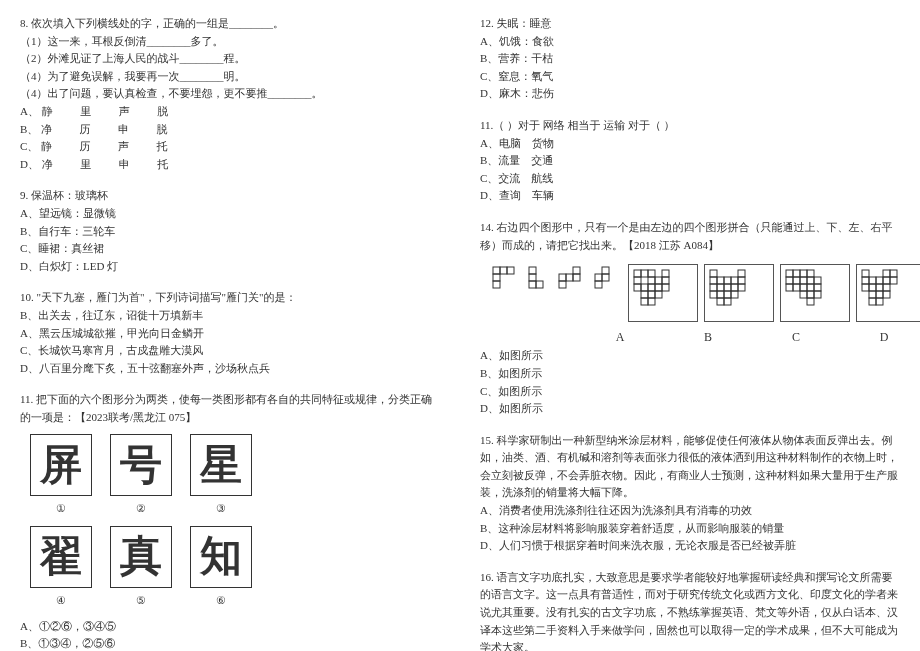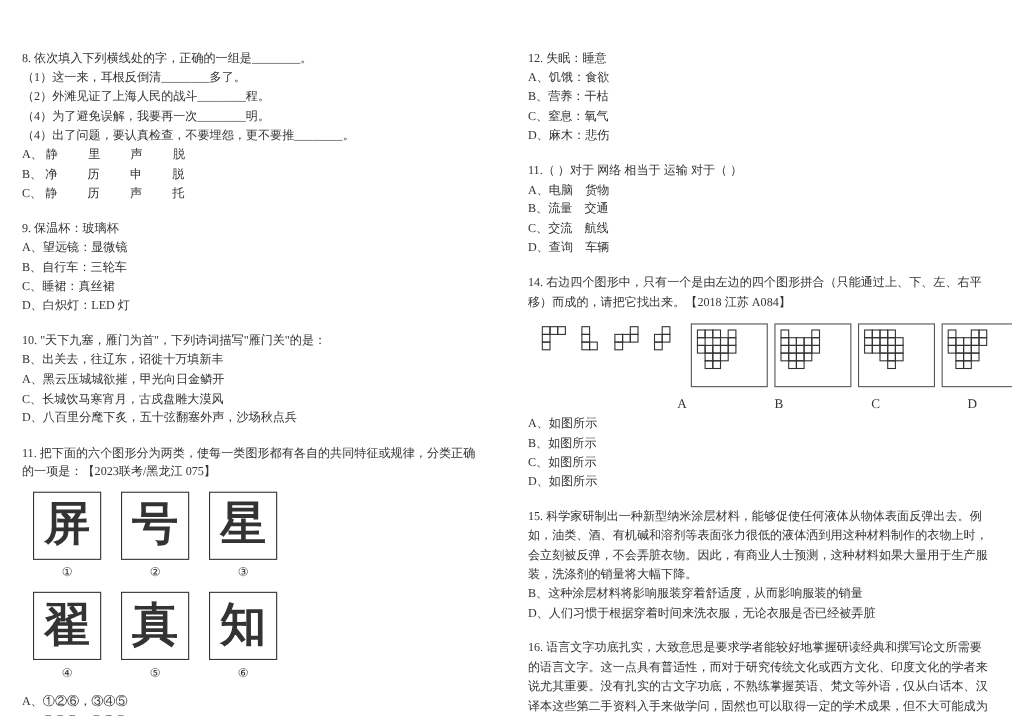--- a/index.html
+++ b/index.html
@@ -9,21 +9,20 @@
       line-height: 1.6;
       color: #333;
       background: #fff;
       width: 920px;
       height: 651px;
       display: flex;
     }
     .column {
       width: 50%;
       padding: 15px 20px;
-      margin-top: 30px;
     }
     .question {
       margin-bottom: 14px;
     }
     .q-line { white-space: pre; }
     .char-boxes {
       display: flex;
       gap: 18px;
       margin: 8px 0 4px 10px;
     }
@@ -76,20 +75,21 @@
 
   <div class="question">
     <div>8. 依次填入下列横线处的字，正确的一组是________。</div>
     <div>（1）这一来，耳根反倒清________多了。</div>
     <div>（2）外滩见证了上海人民的战斗________程。</div>
     <div>（4）为了避免误解，我要再一次________明。</div>
     <div>（4）出了问题，要认真检查，不要埋怨，更不要推________。</div>
     <div class="q-line">A、 静          里          声          脱</div>
     <div class="q-line">B、 净          历          申          脱</div>
     <div class="q-line">C、 静          历          声          托</div>
+    <div class="q-line">D、 净          里          申          托</div>
   </div>
 
   <div class="question">
     <div>9. 保温杯：玻璃杯</div>
     <div>A、望远镜：显微镜</div>
     <div>B、自行车：三轮车</div>
     <div>C、睡裙：真丝裙</div>
     <div>D、白炽灯：LED 灯</div>
   </div>
 
@@ -302,20 +302,21 @@
     </div>
 
     <div>A、如图所示</div>
     <div>B、如图所示</div>
     <div>C、如图所示</div>
     <div>D、如图所示</div>
   </div>
 
   <div class="question">
     <div>15. 科学家研制出一种新型纳米涂层材料，能够促使任何液体从物体表面反弹出去。例如，油类、酒、有机碱和溶剂等表面张力很低的液体洒到用这种材料制作的衣物上时，会立刻被反弹，不会弄脏衣物。因此，有商业人士预测，这种材料如果大量用于生产服装，洗涤剂的销量将大幅下降。</div>
+    <div>A、消费者使用洗涤剂往往还因为洗涤剂具有消毒的功效</div>
     <div>B、这种涂层材料将影响服装穿着舒适度，从而影响服装的销量</div>
     <div>D、人们习惯于根据穿着时间来洗衣服，无论衣服是否已经被弄脏</div>
   </div>
 
   <div class="question">
     <div>16. 语言文字功底扎实，大致意思是要求学者能较好地掌握研读经典和撰写论文所需要的语言文字。这一点具有普适性，而对于研究传统文化或西方文化、印度文化的学者来说尤其重要。没有扎实的古文字功底，不熟练掌握英语、梵文等外语，仅从白话本、汉译本这些第二手资料入手来做学问，固然也可以取得一定的学术成果，但不大可能成为学术大家。</div>
 
   </div>
 
 </div>

